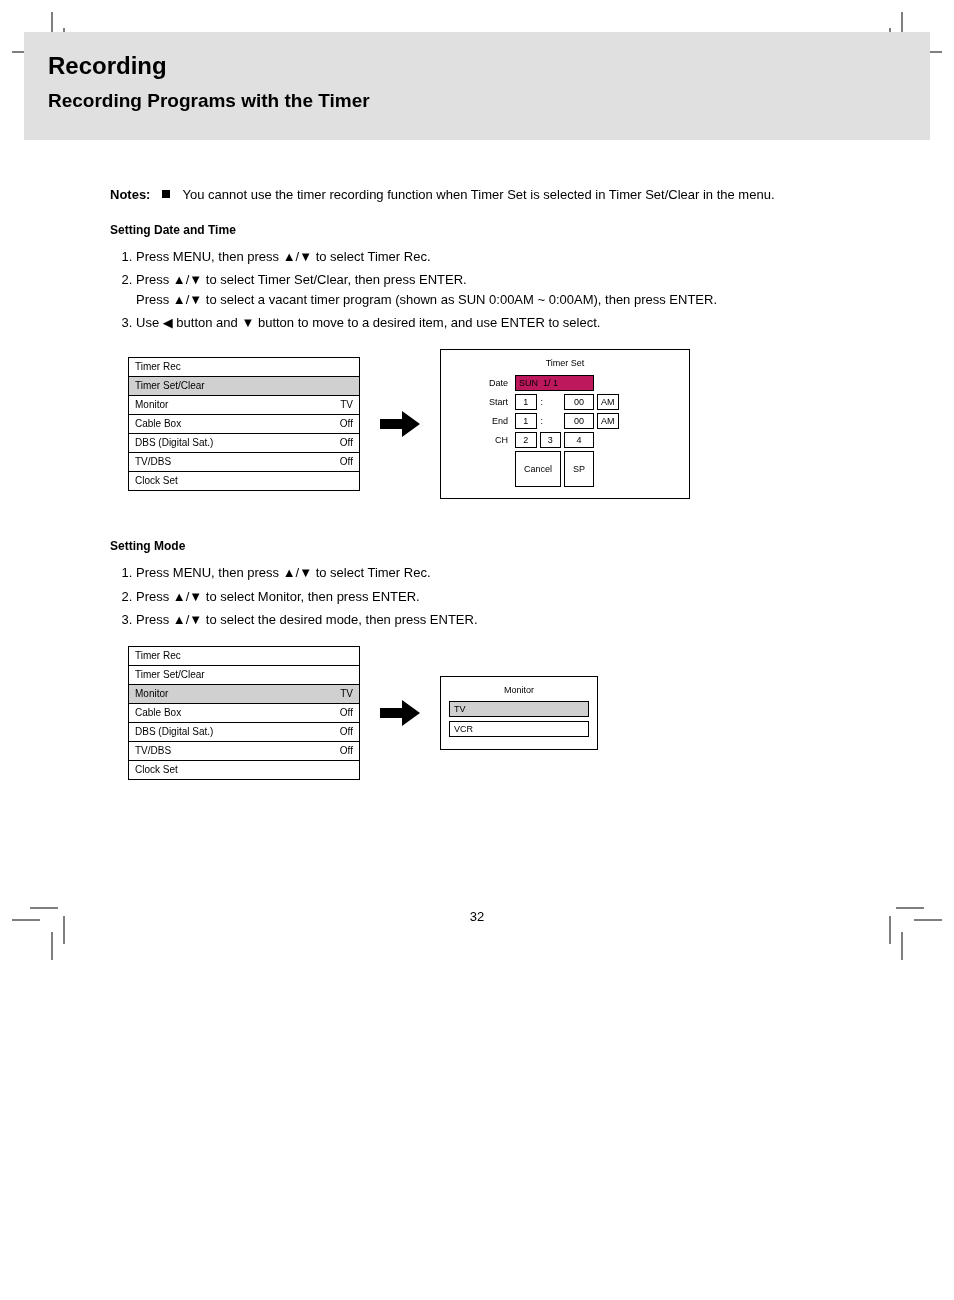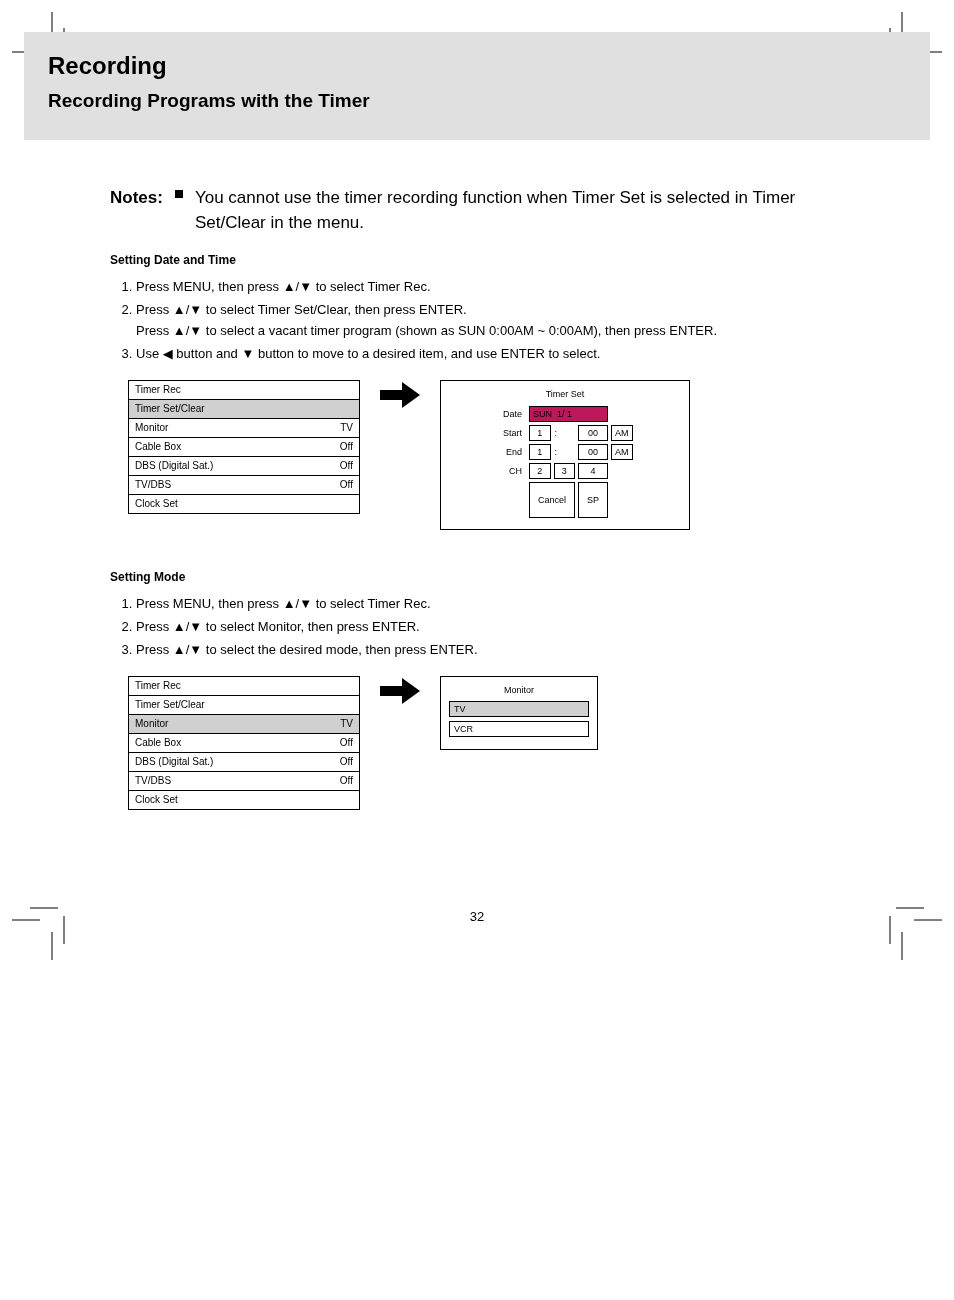--- a/index.html
+++ b/index.html
@@ -51,21 +51,21 @@
   .intro {
     font-size: 13px;
     line-height: 1.45;
     margin-bottom: 14px;
   }
   .note-row {
     display: flex;
     align-items: flex-start;
     gap: 12px;
     margin: 6px 0 16px 0;
-    font-size: 17px;
+    font-size: 13px;
     line-height: 1.45;
   }
   .note-label {
     font-weight: 700;
     white-space: nowrap;
   }
   .bullet {
     width: 8px;
     height: 8px;
     background: #000;
@@ -88,21 +88,21 @@
     margin-bottom: 3px;
   }
   .steps li.last-step {
     margin-bottom: 16px;
   }
   .arr-up::before { content: "\25B2"; }
   .arr-down::before { content: "\25BC"; }
   .arr-left::before { content: "\25C0"; }
   .diagram-row {
     display: flex;
-    align-items: flex-start;
+    align-items: center;
     gap: 20px;
     margin-left: 18px;
   }
   .menu-list {
     width: 230px;
     border: 1px solid #000;
     font-size: 10px;
   }
   .menu-list .row {
     border-top: 1px solid #000;
@@ -128,21 +128,21 @@
     box-sizing: border-box;
   }
   .timer-set .label {
     text-align: center;
     font-size: 9px;
     margin-bottom: 4px;
   }
   .timer-set table {
     border-collapse: separate;
     border-spacing: 3px;
-    margin-left: 50px;
+    margin-left: 36px;
   }
   .timer-set td.lbl {
     font-size: 9px;
     text-align: right;
     padding-right: 4px;
     vertical-align: middle;
   }
   .timer-set td.cell {
     border: 1px solid #000;
     padding: 2px 3px;

